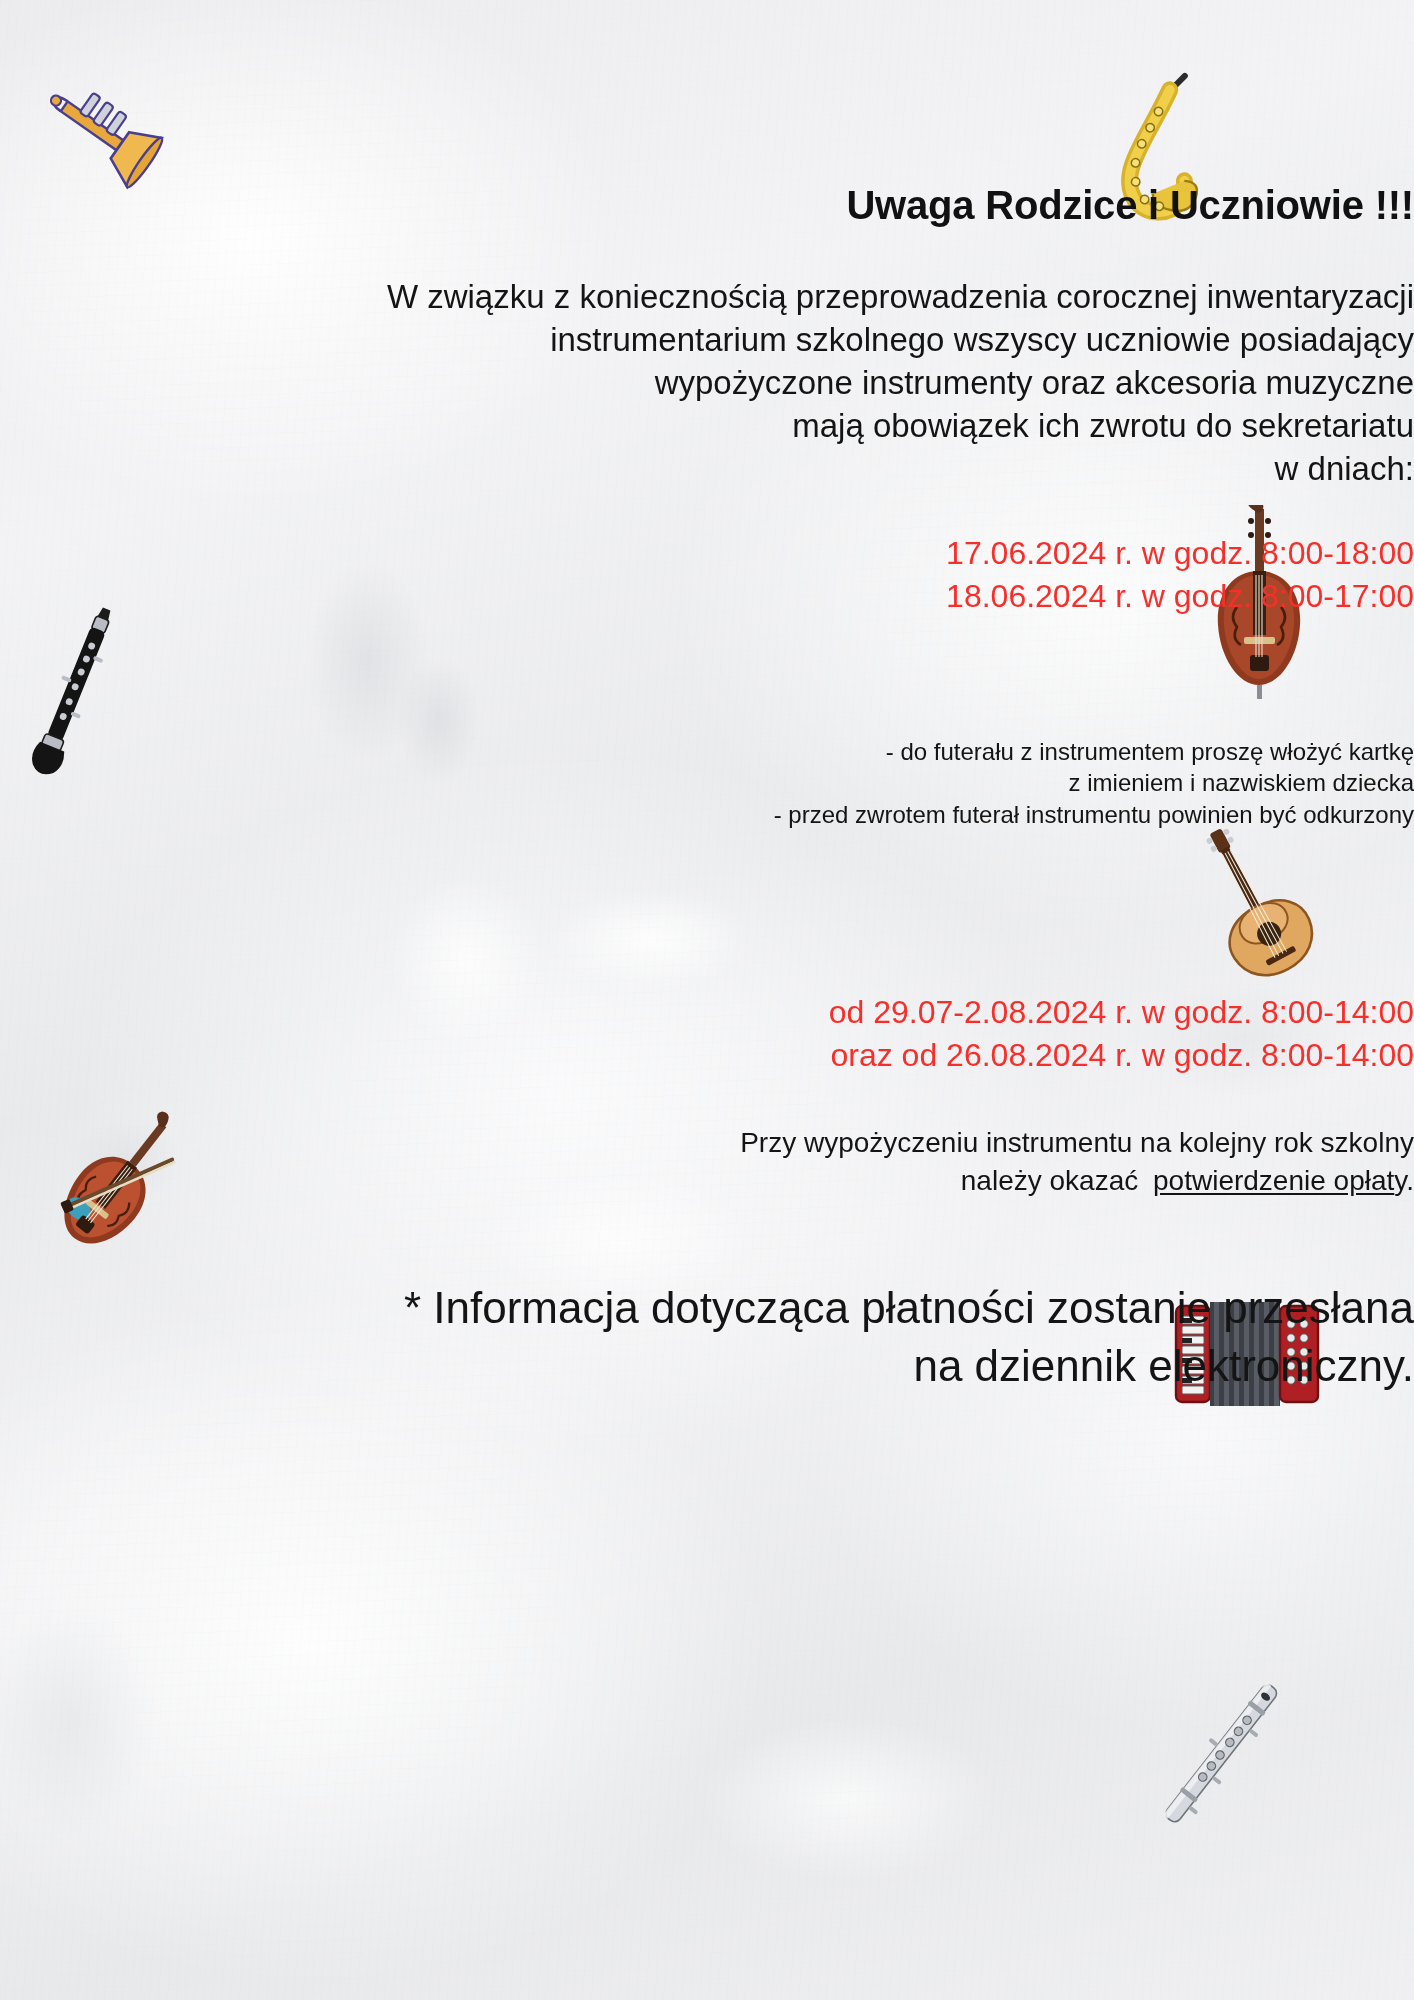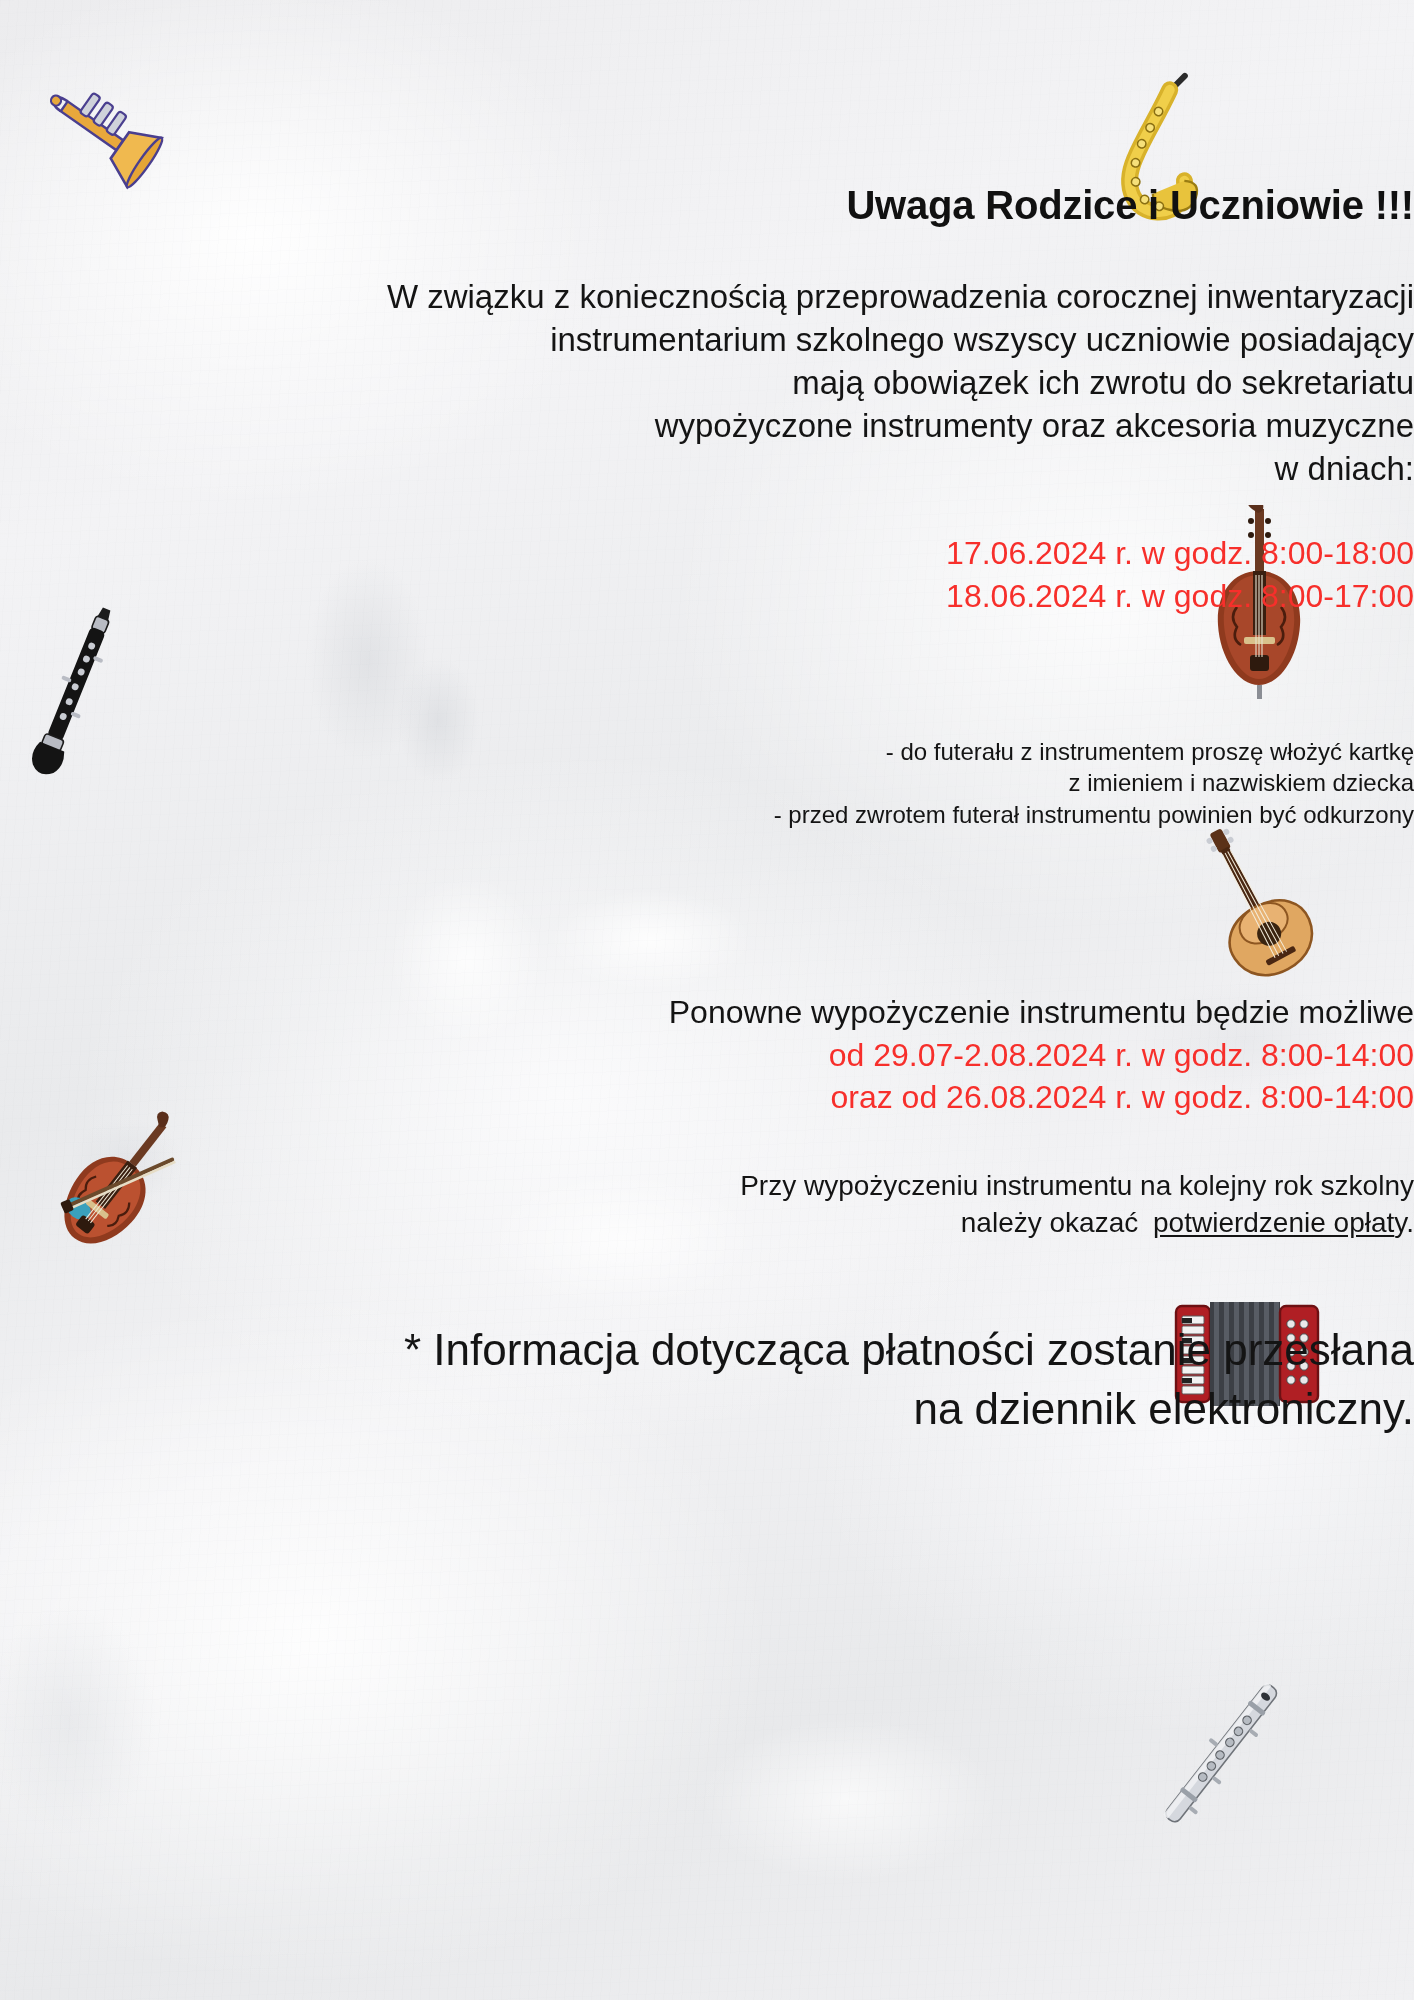--- a/index.html
+++ b/index.html
@@ -293,38 +293,37 @@
     </g>
   </svg>
 
   <div class="content">
 
     <h1 class="title">Uwaga Rodzice i Uczniowie !!!</h1>
 
     <div class="para block-intro">
       <div>W związku z koniecznością przeprowadzenia corocznej inwentaryzacji</div>
       <div>instrumentarium szkolnego wszyscy uczniowie posiadający</div>
+      <div>wypożyczone instrumenty oraz akcesoria muzyczne</div>
       <div>mają obowiązek ich zwrotu do sekretariatu</div>
-      <div>wypożyczone instrumenty oraz akcesoria muzyczne</div>
       <div>w dniach:</div>
     </div>
 
     <div class="para block-dates red">
       <div>17.06.2024 r. w godz. 8:00-18:00</div>
       <div>18.06.2024 r. w godz. 8:00-17:00</div>
     </div>
 
     <div class="para block-bullets">
       <div>- do futerału z instrumentem proszę włożyć kartkę</div>
       <div>z imieniem i nazwiskiem dziecka</div>
       <div>- przed zwrotem futerał instrumentu powinien być odkurzony</div>
     </div>
 
     <div class="para block-renew">
-      <div>Ponowne wypożyczenie instrumentu będzie możliwe</div>
       <div class="red">od 29.07-2.08.2024 r. w godz. 8:00-14:00</div>
       <div class="red">oraz od 26.08.2024 r. w godz. 8:00-14:00</div>
     </div>
 
     <div class="para block-fee">
       <div>Przy wypożyczeniu instrumentu na kolejny rok szkolny</div>
       <div><span>należy okazać </span><span class="u">potwierdzenie opłat</span><span>y.</span></div>
     </div>
 
     <div class="para block-note">

